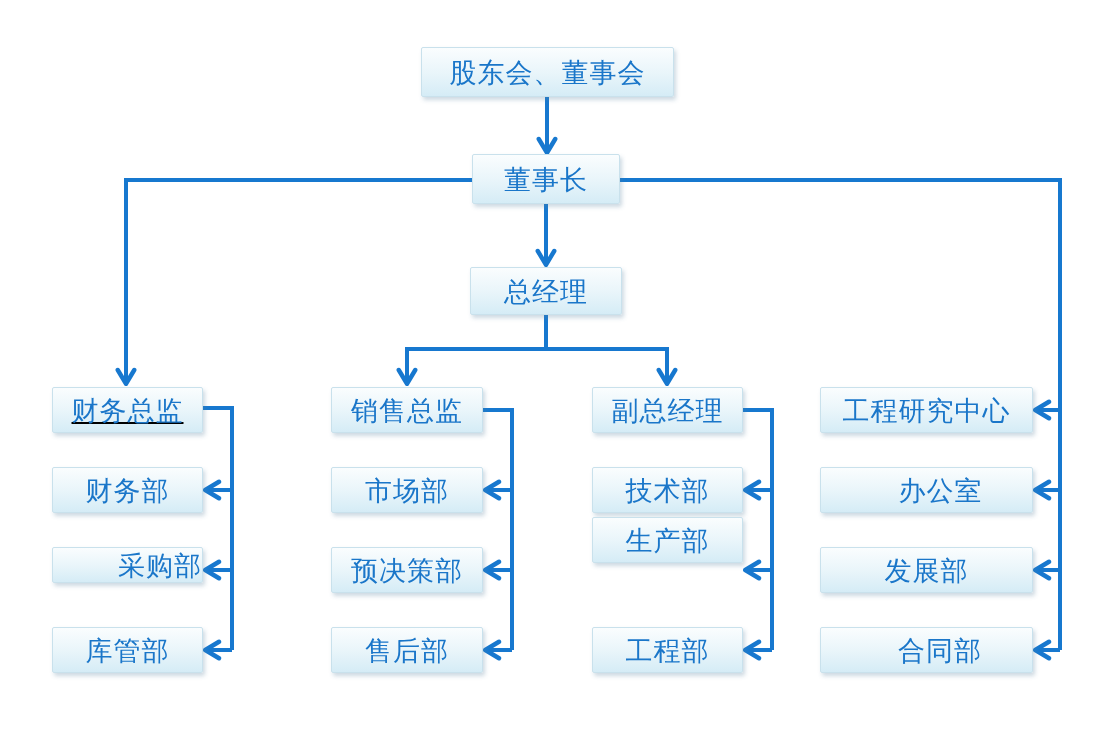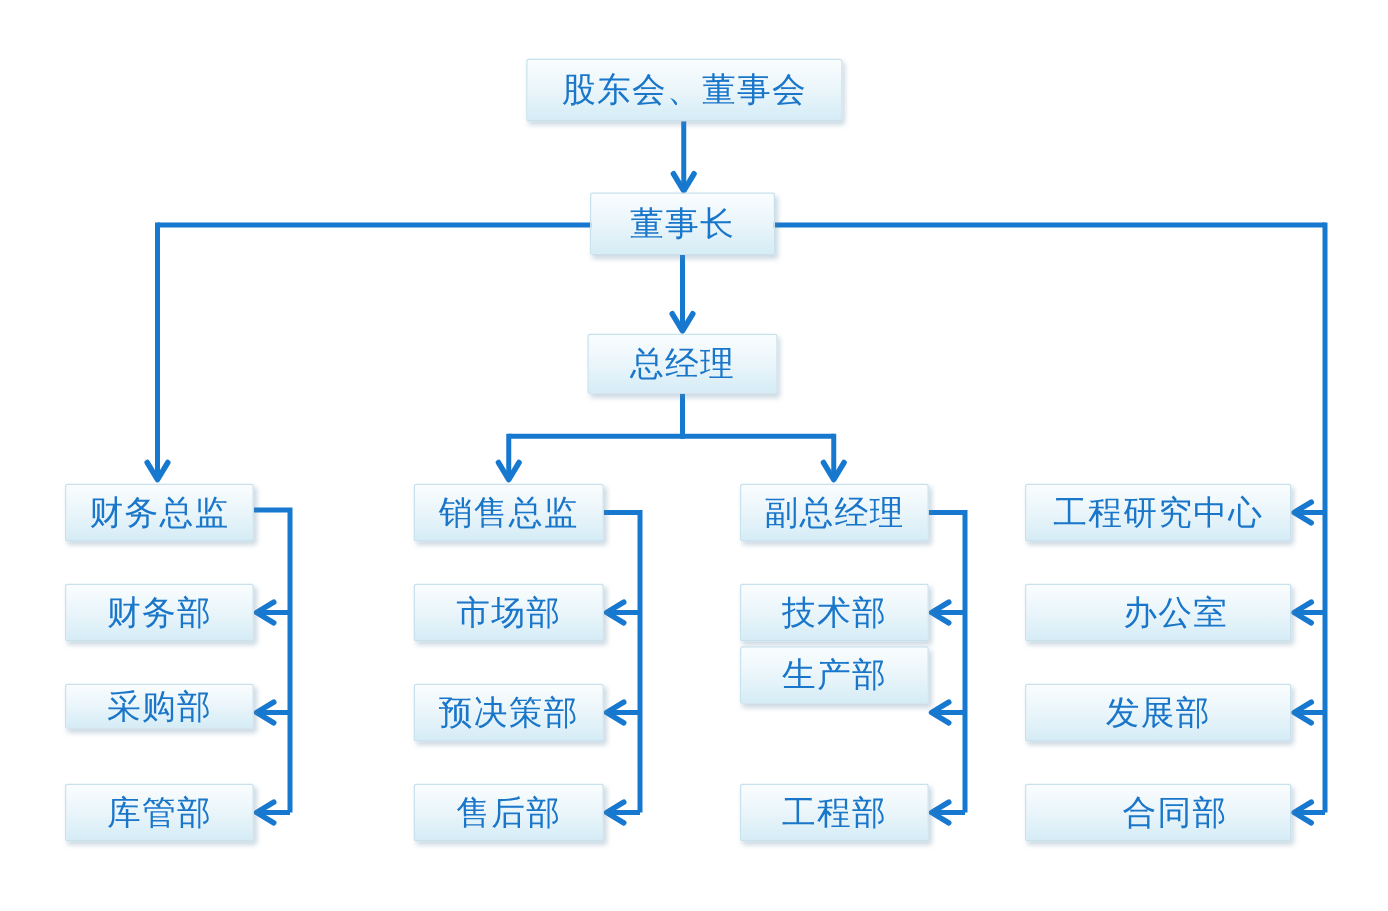--- a/index.html
+++ b/index.html
@@ -96,27 +96,27 @@
   </div>
 
   <div class="node" style="left:470px; top:267px; width:152px; height:48px;">
     <span class="node-label">总经理</span>
   </div>
 
   <div class="node" style="left:472px; top:154px; width:148px; height:50px;">
     <span class="node-label">董事长</span>
   </div>
 
-  <div class="node" style="left:52px; top:387px; width:151px; height:46px;">
+  <div class="node" style="left:52px; top:387px; width:151px; height:46px;text-decoration:underline;">
     <span class="node-label">财务总监</span>
   </div>
   <div class="node" style="left:52px; top:467px; width:151px; height:46px;">
     <span class="node-label">财务部</span>
   </div>
-  <div class="node" style="left:52px; top:547px; width:151px; height:36px;">
+  <div class="node" style="left:52px; top:547px; width:151px; height:36px;justify-content:flex-end;">
     <span class="node-label">采购部</span>
   </div>
   <div class="node" style="left:52px; top:627px; width:151px; height:46px;">
     <span class="node-label">库管部</span>
   </div>
 
   <div class="node" style="left:331px; top:387px; width:152px; height:46px;">
     <span class="node-label">销售总监</span>
   </div>
   <div class="node" style="left:331px; top:467px; width:152px; height:46px;">

